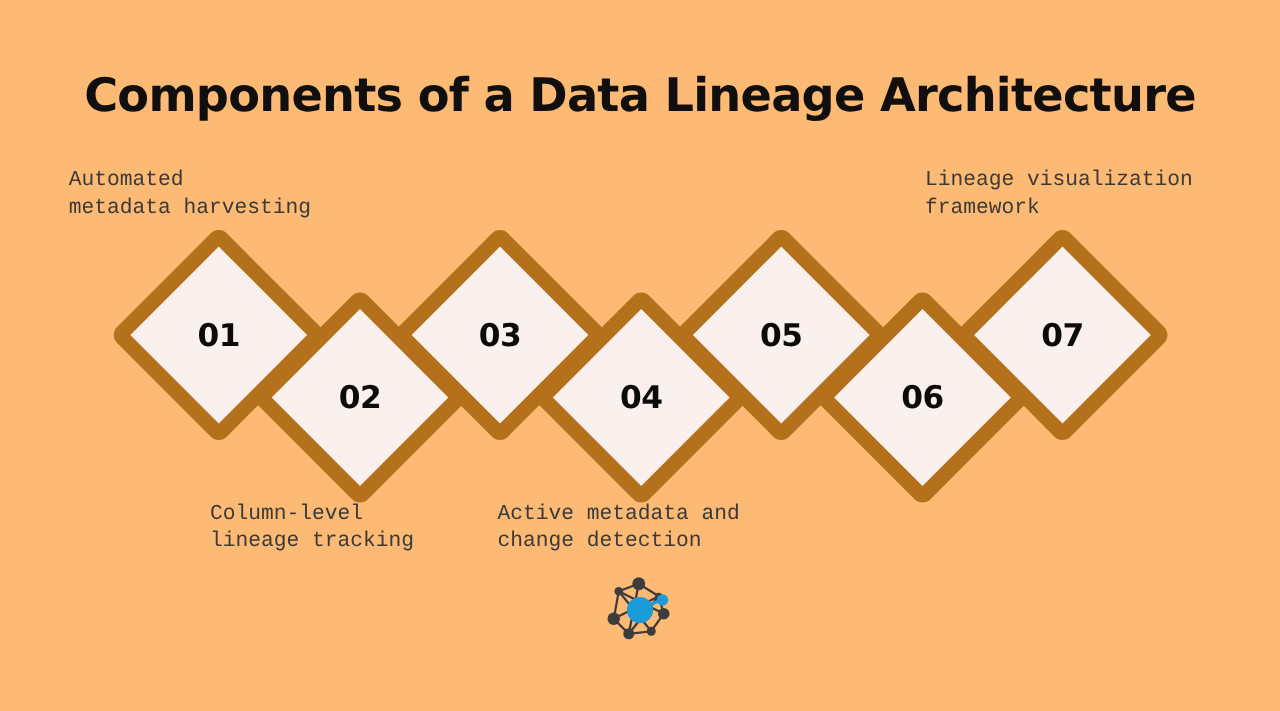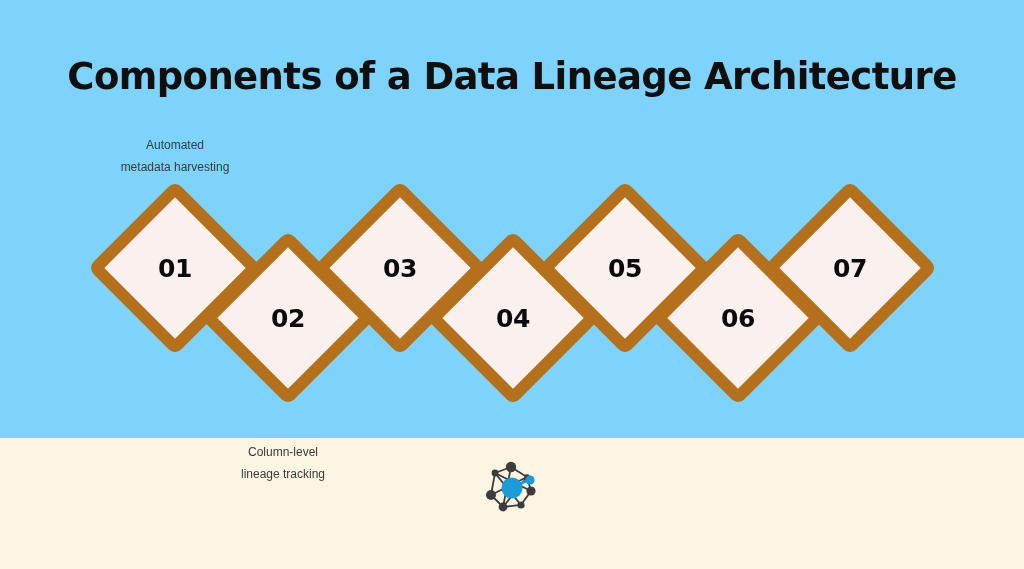--- a/index.html
+++ b/index.html
@@ -11,22 +11,22 @@
     height: 569px;
     background: #FDF5E3;
     font-family: "Liberation Sans", sans-serif;
     overflow: hidden;
     position: relative;
   }
 
   #canvas {
     position: relative;
     width: 1024px;
-    height: 438px;
-    background: #7dd3fc;
+    height: 569px;
+    background: #fdba74;
   }
 
   
   .title {
     position: absolute;
     left: 0;
     top: 55px;
     width: 1024px;
     text-align: center;
     font-family: "DejaVu Sans", "Liberation Sans", sans-serif;
@@ -58,23 +58,22 @@
     font-weight: 700;
     color: #0C0B0A;
     letter-spacing: -0.4px;
     white-space: nowrap;
     line-height: 1;
   }
 
   
   .caption {
     position: absolute;
-    text-align: center;
-    font-family: Liberation Sans, sans-serif;
-    font-size: 12px;
+    font-family: Liberation Mono, monospace;
+    font-size: 17px;
     font-weight: 400;
     line-height: 22px;
     color: #3B3A38;
     white-space: pre-line;
   }
   .caption.top { }
   .caption.bottom { }
 
   
   .logo {
@@ -90,24 +89,28 @@
 
 <div id="canvas">
 
   <div class="title">Components of a Data Lineage Architecture</div>
 
   <div class="caption top" style="left:55px; top:134px; width:240px;">Automated
 metadata harvesting</div>
 
 
 
+  <div class="caption top" style="left:740px; top:134px; width:250px;">Lineage visualization
+framework</div>
 
-  <div class="caption bottom" style="left:168px; top:401px; width:230px;margin-top:40px;">Column-level
+  <div class="caption bottom" style="left:168px; top:401px; width:230px;">Column-level
 lineage tracking</div>
 
+  <div class="caption bottom" style="left:398px; top:401px; width:230px;">Active metadata and
+change detection</div>
 
 
   <div class="diamond" style="left:113px; top:206px; z-index:1;">
     <span class="num">01</span>
   </div>
 
   <div class="diamond" style="left:226px; top:256px; z-index:2;">
     <span class="num">02</span>
   </div>
 

